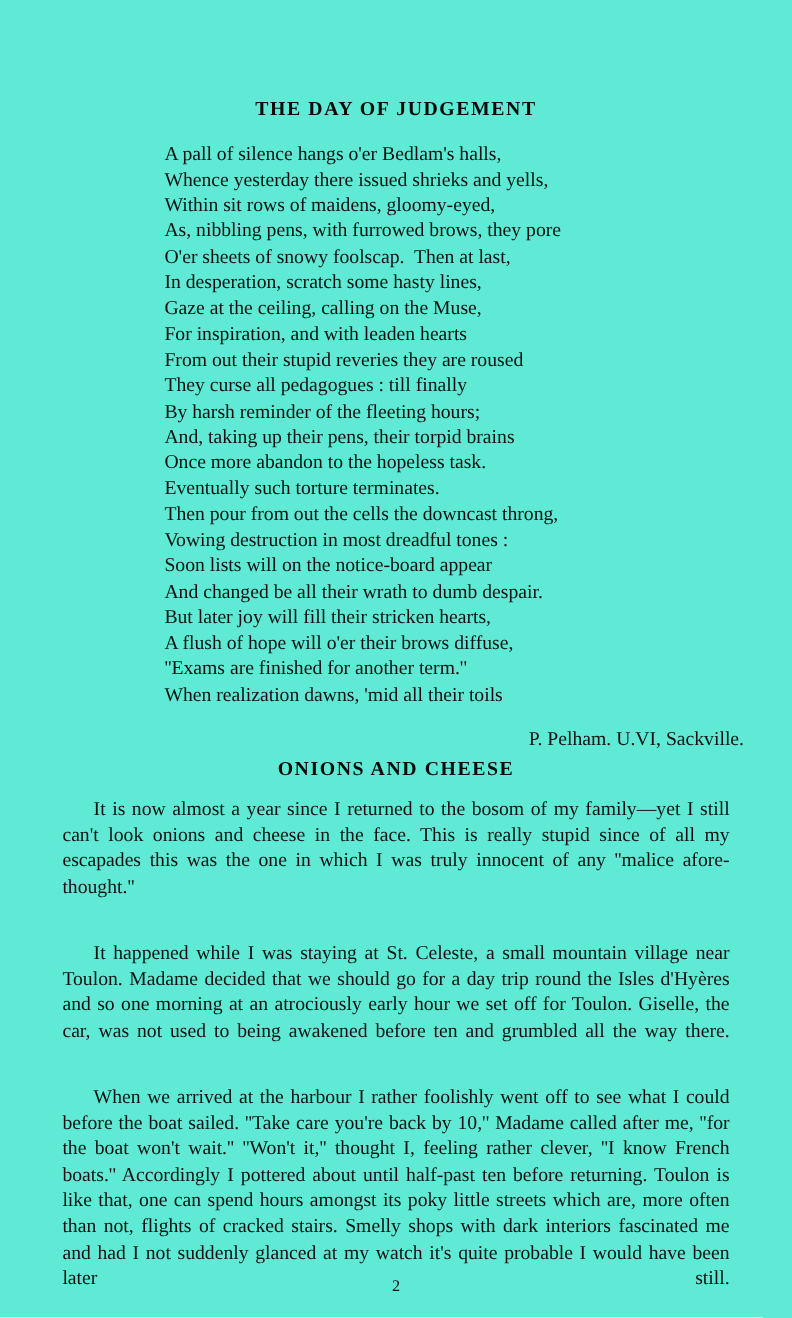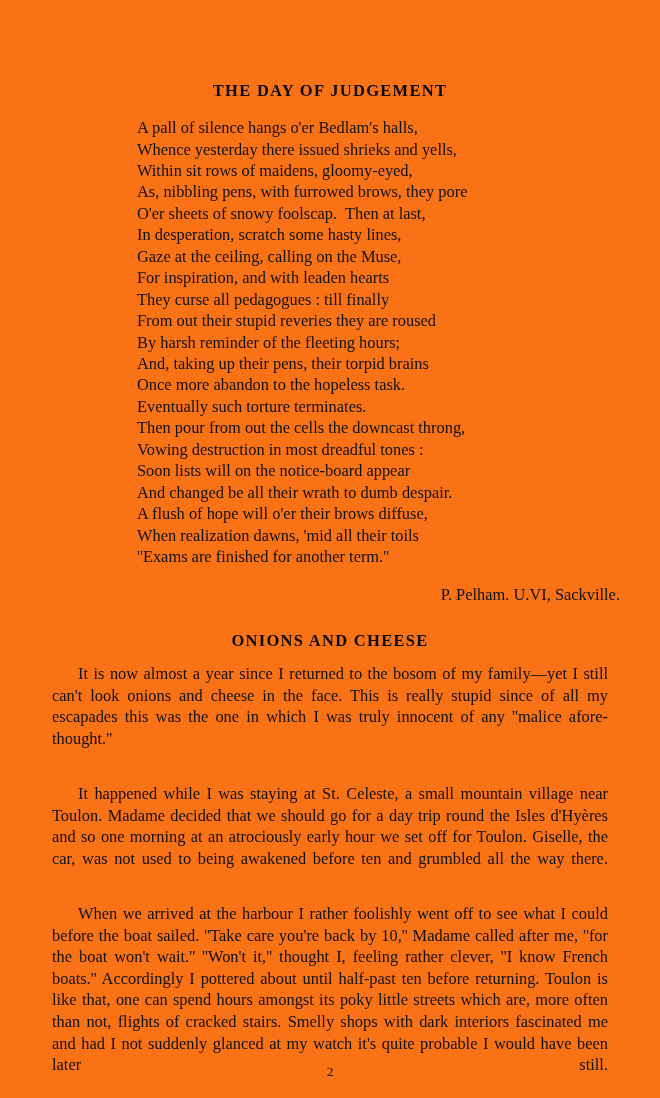--- a/index.html
+++ b/index.html
@@ -12,21 +12,21 @@
     height: 1098px;
     position: relative;
     font-family: "Liberation Serif", "DejaVu Serif", serif;
     color: #111111;
     overflow: hidden;
   }
 
   .page {
     position: absolute;
     inset: 0;
-    background: #f97316;
+    background: #5eead4;
   }
 
   
   .section-heading {
     text-align: center;
     font-weight: bold;
     font-size: 16.5px;
     letter-spacing: 1.3px;
     color: #0a0a0a;
   }
@@ -111,33 +111,34 @@
 
     <ul class="poem-lines">
       <li class="poem-line">A pall of silence hangs o'er Bedlam's halls,</li>
       <li class="poem-line">Whence yesterday there issued shrieks and yells,</li>
       <li class="poem-line">Within sit rows of maidens, gloomy-eyed,</li>
       <li class="poem-line">As, nibbling pens, with furrowed brows, they pore</li>
       <li class="poem-line">O'er sheets of snowy foolscap.  Then at last,</li>
       <li class="poem-line">In desperation, scratch some hasty lines,</li>
       <li class="poem-line">Gaze at the ceiling, calling on the Muse,</li>
       <li class="poem-line">For inspiration, and with leaden hearts</li>
+      <li class="poem-line">From out their stupid reveries they are roused</li>
       <li class="poem-line">They curse all pedagogues : till finally</li>
-      <li class="poem-line">From out their stupid reveries they are roused</li>
       <li class="poem-line">By harsh reminder of the fleeting hours;</li>
       <li class="poem-line">And, taking up their pens, their torpid brains</li>
       <li class="poem-line">Once more abandon to the hopeless task.</li>
       <li class="poem-line">Eventually such torture terminates.</li>
       <li class="poem-line">Then pour from out the cells the downcast throng,</li>
       <li class="poem-line">Vowing destruction in most dreadful tones :</li>
       <li class="poem-line">Soon lists will on the notice-board appear</li>
       <li class="poem-line">And changed be all their wrath to dumb despair.</li>
+      <li class="poem-line">But later joy will fill their stricken hearts,</li>
       <li class="poem-line">A flush of hope will o'er their brows diffuse,</li>
+      <li class="poem-line">''Exams are finished for another term.''</li>
       <li class="poem-line">When realization dawns, 'mid all their toils</li>
-      <li class="poem-line">''Exams are finished for another term.''</li>
     </ul>
 
     <div class="poem-byline">P. Pelham. U.VI, Sackville.</div>
   </section>
 
   <section class="prose-block">
     <h1 class="section-heading prose-heading">ONIONS AND CHEESE</h1>
 
     <p class="prose-para">It is now almost a year since I returned to the bosom of my family—yet I still can't look onions and cheese in the face. This is really stupid since of all my escapades this was the one in which I was truly innocent of any ''malice afore-thought.''</p>
     <p class="prose-para">It happened while I was staying at St. Celeste, a small mountain village near Toulon. Madame decided that we should go for a day trip round the Isles d'Hyères and so one morning at an atrociously early hour we set off for Toulon.  Giselle, the car, was not used to being awakened before ten and grumbled all the way there.</p>

